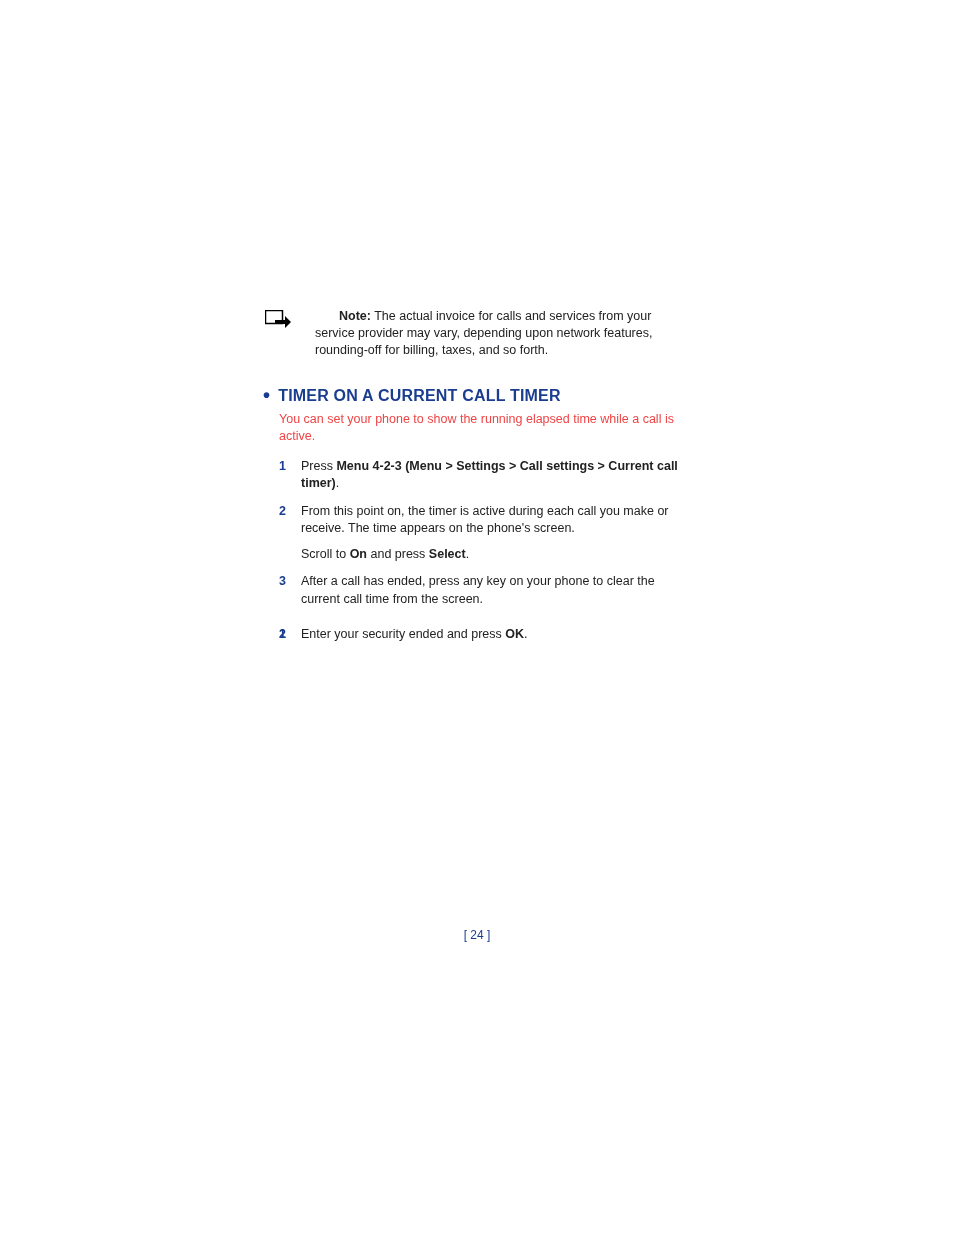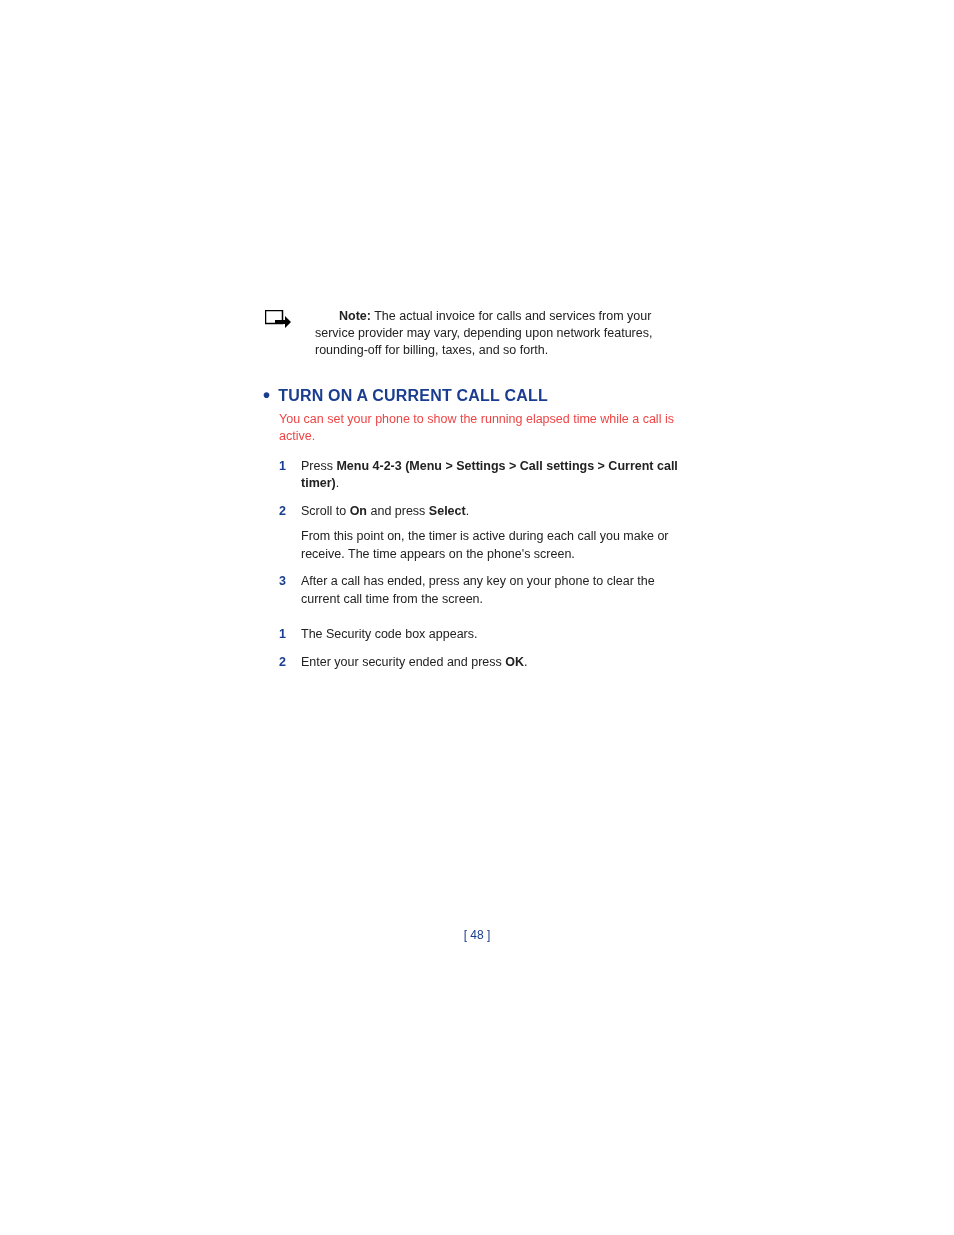--- a/index.html
+++ b/index.html
@@ -108,50 +108,49 @@
         <rect x="0.5" y="0.5" width="17" height="13" fill="none" stroke="#000" stroke-width="1.5"></rect>
         <path d="M10 10 L20 10 L20 6 L26 12 L20 18 L20 14 L10 14 Z" fill="#000"></path>
       </svg>
     </div>
     <div class="note-text">
       <span class="label">Note:</span>
       <span>The actual invoice for calls and services from your service provider may vary, depending upon network features, rounding-off for billing, taxes, and so forth.</span>
     </div>
   </div>
 
-  <div class="section-heading">TURN ON A CURRENT CALL CALL</div>
+  <div class="section-heading">TIMER ON A CURRENT CALL TIMER</div>
   <p class="intro">You can set your phone to show the running elapsed time while a call is active.</p>
   <ol class="steps">
     <li>
       <span class="num">1</span>
       <p>
         <span>Press </span><span class="b">Menu 4-2-3 (Menu &gt; Settings &gt; Call settings &gt; Current call timer)</span><span>.</span>
       </p>
     </li>
     <li>
       <span class="num">2</span>
+      <p>From this point on, the timer is active during each call you make or receive. The time appears on the phone's screen.</p>
       <p>
         <span>Scroll to </span><span class="b">On</span><span> and press </span><span class="b">Select</span><span>.</span>
       </p>
-      <p>From this point on, the timer is active during each call you make or receive. The time appears on the phone's screen.</p>
     </li>
     <li>
       <span class="num">3</span>
       <p>After a call has ended, press any key on your phone to clear the current call time from the screen.</p>
     </li>
   </ol>
 
   <ol class="steps">
     <li>
       <span class="num">1</span>
-      <p>The Security code box appears.</p>
     </li>
     <li>
       <span class="num">2</span>
       <p>
         <span>Enter your security ended and press </span><span class="b">OK</span><span>.</span>
       </p>
     </li>
   </ol>
 
 </div>
 
-<div class="footer">[ 48 ]</div>
+<div class="footer">[ 24 ]</div>
 
 </body></html>

